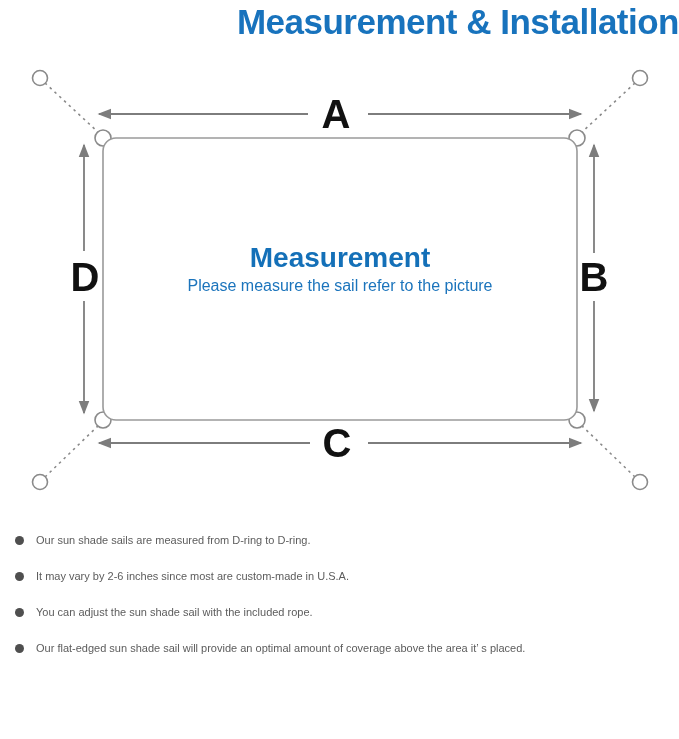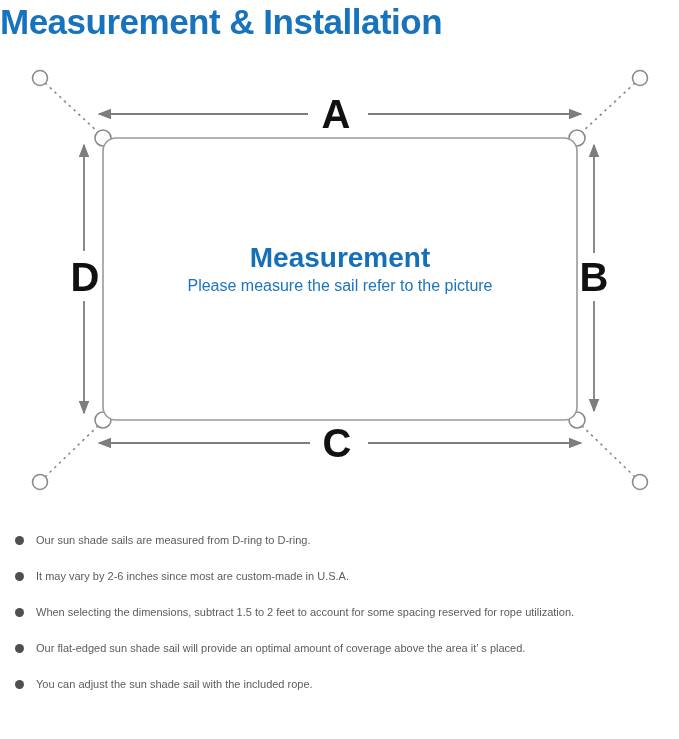--- a/index.html
+++ b/index.html
@@ -6,21 +6,21 @@
   #page{
     position:relative;
     width:679px;height:739px;
     background:#ffffff;
     font-family:"Liberation Sans", sans-serif;
     overflow:hidden;
   }
   .page-title{
     position:absolute;top:0;left:0;width:679px;
     margin:0;
-    text-align:left;
+    text-align:right;
     font-size:35px;font-weight:bold;
     line-height:44px;
     color:#1873bd;
     letter-spacing:-0.5px;
   }
   svg.diagram{position:absolute;top:56px;left:0;}
   svg .dim-label{
     font-family:"Liberation Sans", sans-serif;
     font-size:40px;font-weight:bold;fill:#111111;
   }
@@ -117,25 +117,21 @@
     <li>
       <span class="dot"></span>
       <span class="note-text">Our sun shade sails are measured from D-ring to D-ring.</span>
     </li>
     <li>
       <span class="dot"></span>
       <span class="note-text">It may vary by 2-6 inches since most are custom-made in U.S.A.</span>
     </li>
     <li>
       <span class="dot"></span>
-      <span class="note-text">When selecting the dimensions, subtract 1.5 to 2 feet to account for some spacing reserved for rope utilization.</span>
+      <span class="note-text">You can adjust the sun shade sail with the included rope.</span>
     </li>
     <li>
       <span class="dot"></span>
       <span class="note-text">Our flat-edged sun shade sail will provide an optimal amount of coverage above the area it’ s placed.</span>
-    </li>
-    <li>
-      <span class="dot"></span>
-      <span class="note-text">You can adjust the sun shade sail with the included rope.</span>
     </li>
   </ul>
 
 </div>
 
 </body></html>

